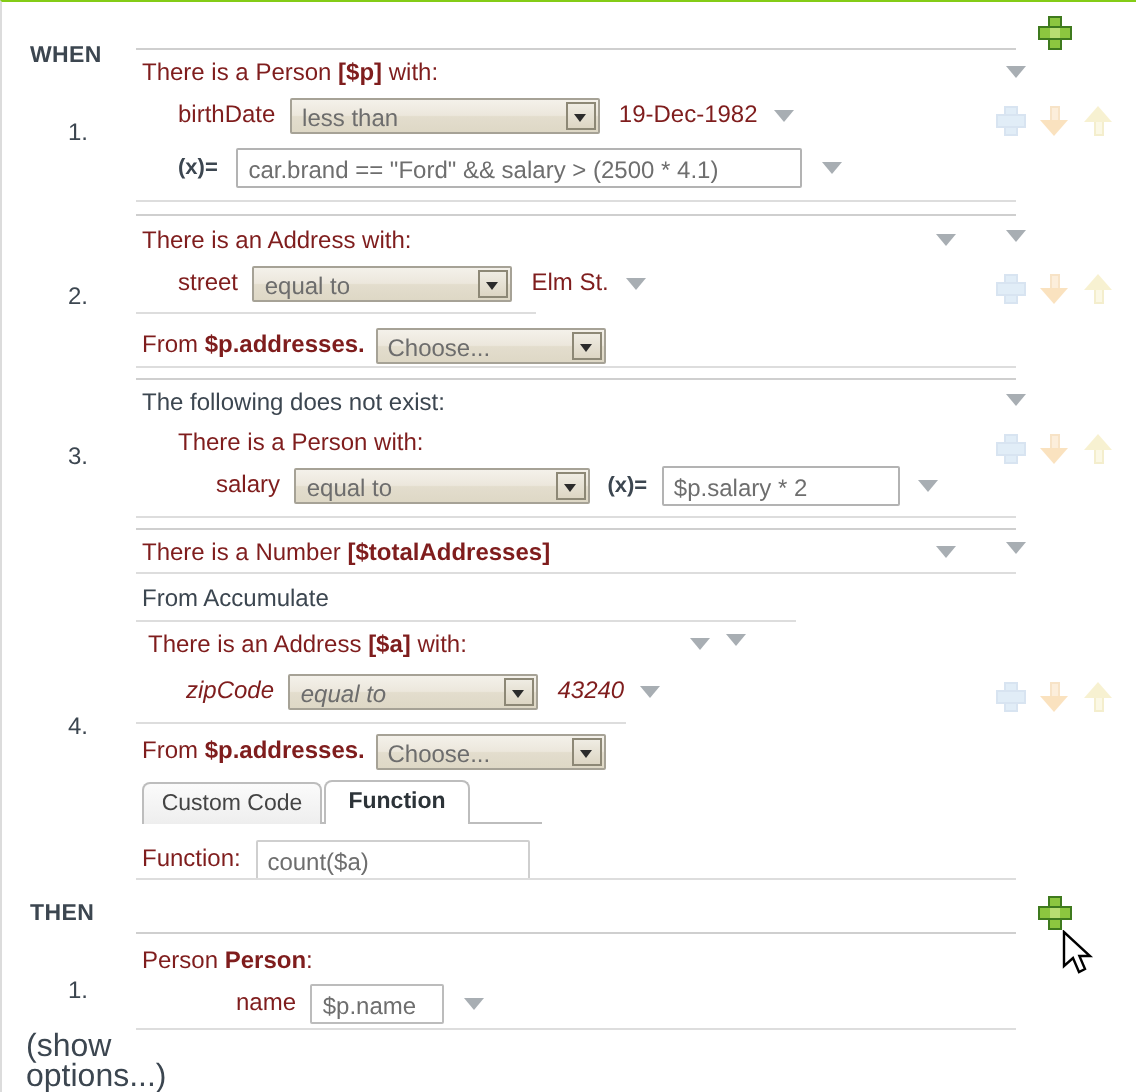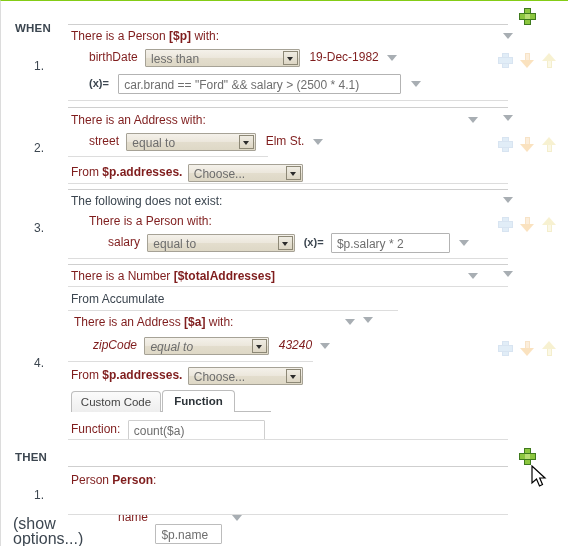--- a/index.html
+++ b/index.html
@@ -463,21 +463,21 @@
 
   <div class="hr" style="left:67px; top:465px; width:440px;"></div>
   <div class="idx" style="top:487px;">1.</div>
 
   <div class="row" style="left:70px; top:472px;">
     <span class="lbl">Person </span><span class="lbl bold">Person</span><span class="lbl">:</span>
   </div>
 
   <div class="row" style="left:117px; top:491px;">
     <span class="lbl">name</span>
-    <span class="txt" style="width:67px; margin-left:4px; border-color:#bcbcbc;margin-top:32px;">
+    <span class="txt" style="width:67px; margin-left:4px; border-color:#bcbcbc;">
       <span class="val">$p.name</span>
     </span>
     <span class="tri" style="margin-left:5px;"></span>
   </div>
 
   <div class="hr light" style="left:67px; top:513px; width:440px;"></div>
 
   <div class="showopts" style="top:515px;">
     <span>(show</span><br>
     <span>options...)</span>

